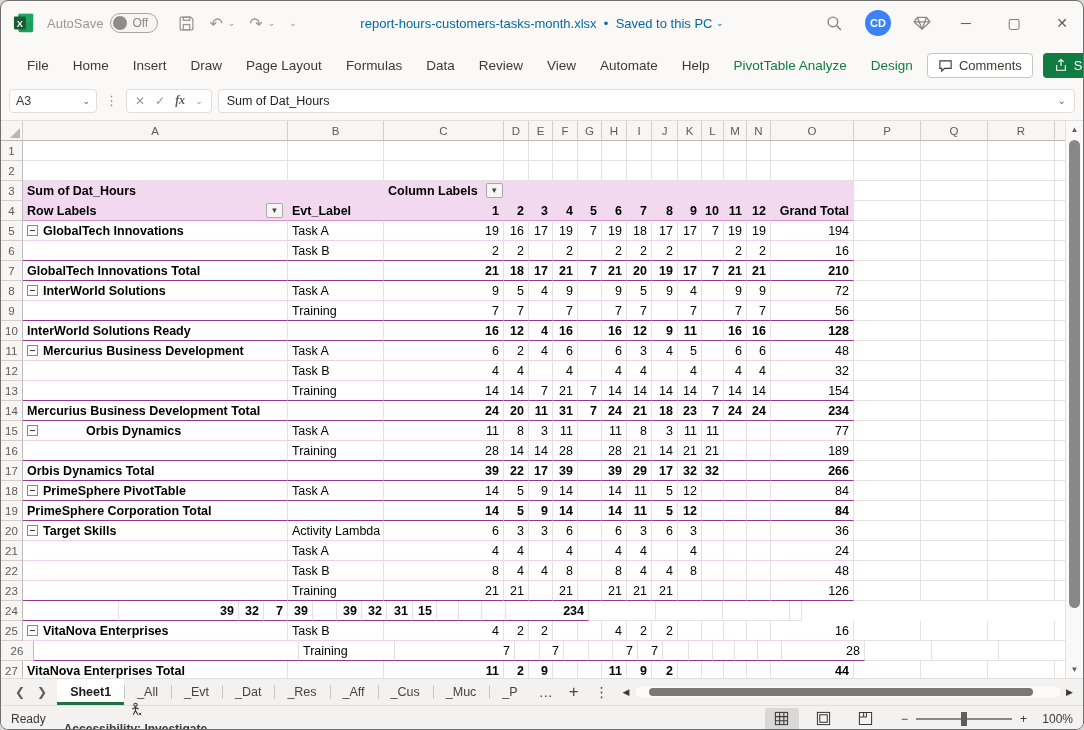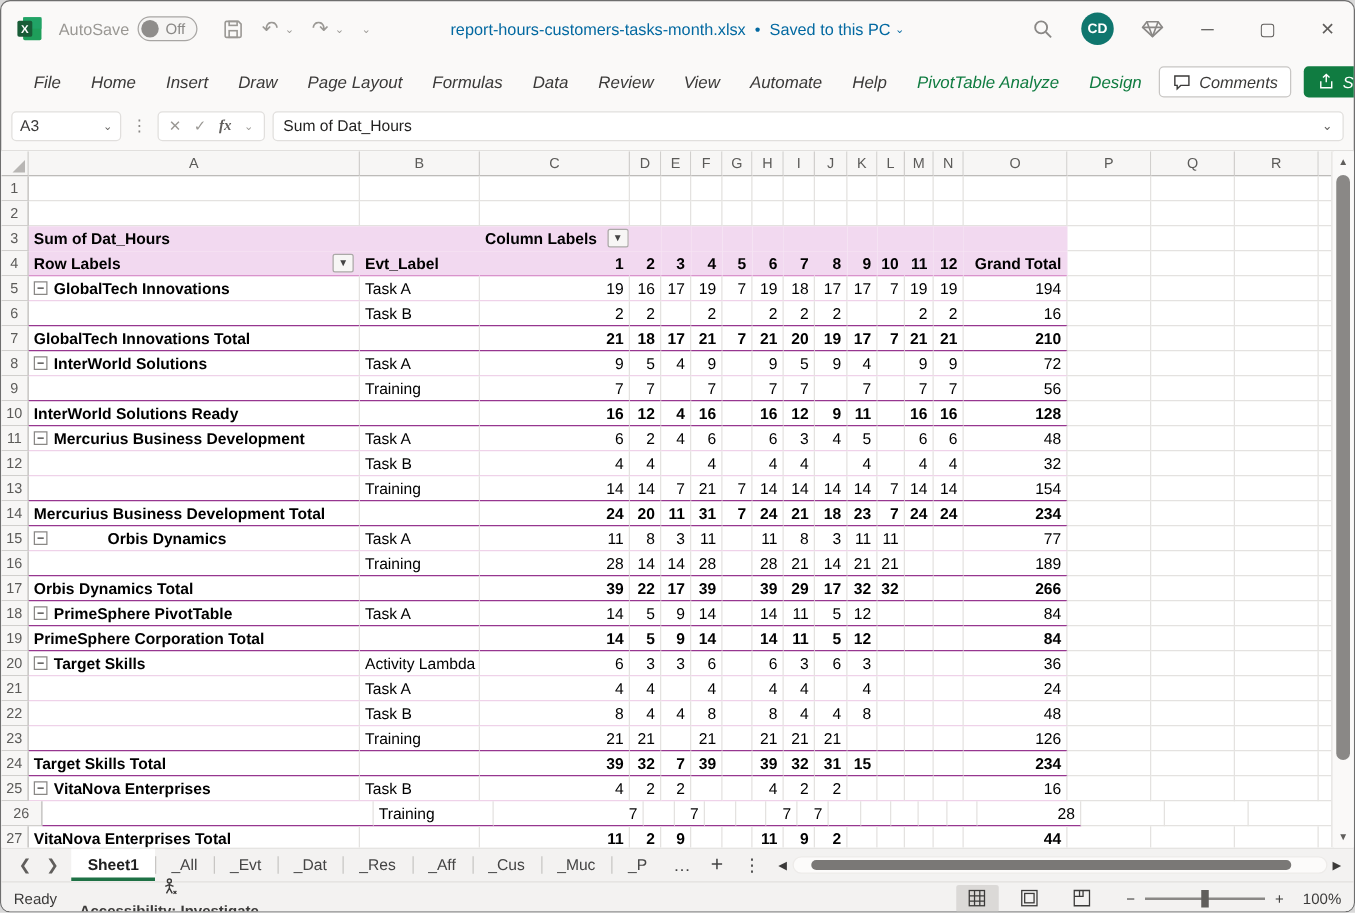--- a/index.html
+++ b/index.html
@@ -18,21 +18,21 @@
   .knob { width:14px; height:14px; border-radius:50%; background:#8f8d8b; }
   .qat { display:flex; align-items:center; gap:14px; color:#9a9894; font-size:16px; margin-left:8px; }
   .qat .mini { font-size:9px; color:#9a9894; margin-left:-9px; }
   .tb-title { position:absolute; left:50%; top:0; height:44px; transform:translateX(-50%);
               display:flex; align-items:center; font-size:13px; color:#0369a1; white-space:nowrap; }
   .tb-right { margin-left:auto; display:flex; align-items:center; gap:22px; }
   .avatar { width:26px; height:26px; border-radius:50%; color:#fff; font-size:11px; font-weight:bold;
             display:flex; align-items:center; justify-content:center; }
   .winbtn { color:#5f5d5b; font-size:14px; width:26px; text-align:center; }
   
-  .menubar { height:40px; display:flex; align-items:center; padding:0 14px; gap:2px;font-style:italic; }
+  .menubar { height:40px; display:flex; align-items:center; padding:0 14px; gap:2px; }
   .rtab { font-size:13.5px; color:#3b3a39; padding:6px 12px; border-radius:4px; white-space:nowrap; }
   .rtab.ctx { color:#107C41; }
   .menubar-right { margin-left:auto; display:flex; align-items:center; gap:10px; }
   .comments-btn { display:flex; align-items:center; gap:6px; border:1px solid #c8c6c4; background:#fff;
                   border-radius:4px; padding:4px 10px; font-size:13px; color:#3b3a39; }
   .share-btn { display:flex; align-items:center; gap:6px; background:#107C41; color:#fff;
                border-radius:4px; padding:5px 11px; font-size:13px; }
   
   .formulabar { height:36px; display:flex; align-items:center; padding:2px 8px 6px 8px; gap:6px; border-bottom:1px solid #E1DFDD; }
   .namebox { width:88px; height:24px; background:#fff; border:1px solid #E1DFDD; border-radius:4px;
@@ -143,21 +143,21 @@
     <div class="tb-title">
       <span>report-hours-customers-tasks-month.xlsx</span>&nbsp;&nbsp;<span>•</span>&nbsp;&nbsp;<span>Saved to this PC</span>&nbsp;<span style="font-size:9px">⌄</span>
     </div>
     <div class="tb-right">
       <span>
         <svg width="17" height="17" viewBox="0 0 16 16" fill="none" stroke="#8A8886" stroke-width="1.4">
           <circle cx="6.5" cy="6.5" r="4.5"></circle>
             <line x1="10" y1="10" x2="14" y2="14"></line>
         </svg>
       </span>
-      <span class="avatar" id="avatar" style="background: #0f766e;">CD</span>
+      <span class="avatar" id="avatar" style="background: #3b82f6;">CD</span>
       <span>
         <svg width="18" height="18" viewBox="0 0 16 16" fill="none" stroke="#8A8886" stroke-width="1.2">
           <path d="M4 3 h8 l3 4 -7 6.5 L1 7 z"></path>
             <path d="M1 7 h14 M4 3 l4 10.5 M12 3 l-4 10.5"></path>
         </svg>
       </span>
       <span class="winbtn">─</span>
       <span class="winbtn">▢</span>
       <span class="winbtn">✕</span>
     </div>
@@ -776,21 +776,20 @@
           <div class="c pv strong num" style="width: 23px;"></div>
           <div class="c pv strong num" style="width: 24px;"></div>
           <div class="c pv strong num" style="width: 83px;">126</div>
           <div class="c " style="width: 67px;"></div>
           <div class="c " style="width: 67px;"></div>
           <div class="c " style="width: 67px;"></div>
           <div class="c " style="width: 12px;"></div>
         </div>
         <div class="grow">
           <div class="c rn" style="width: 22px;">24</div>
-          <div class="c pvt noTop" style="width: 265px;">Target Skills Total</div>
           <div class="c pvt noTop" style="width: 96px;"></div>
           <div class="c pvt noTop num" style="width: 120px;">39</div>
           <div class="c pvt noTop num" style="width: 25px;">32</div>
           <div class="c pvt noTop num" style="width: 24px;">7</div>
           <div class="c pvt noTop num" style="width: 25px;">39</div>
           <div class="c pvt noTop num" style="width: 24px;"></div>
           <div class="c pvt noTop num" style="width: 25px;">39</div>
           <div class="c pvt noTop num" style="width: 25px;">32</div>
           <div class="c pvt noTop num" style="width: 26px;">31</div>
           <div class="c pvt noTop num" style="width: 24px;">15</div>

